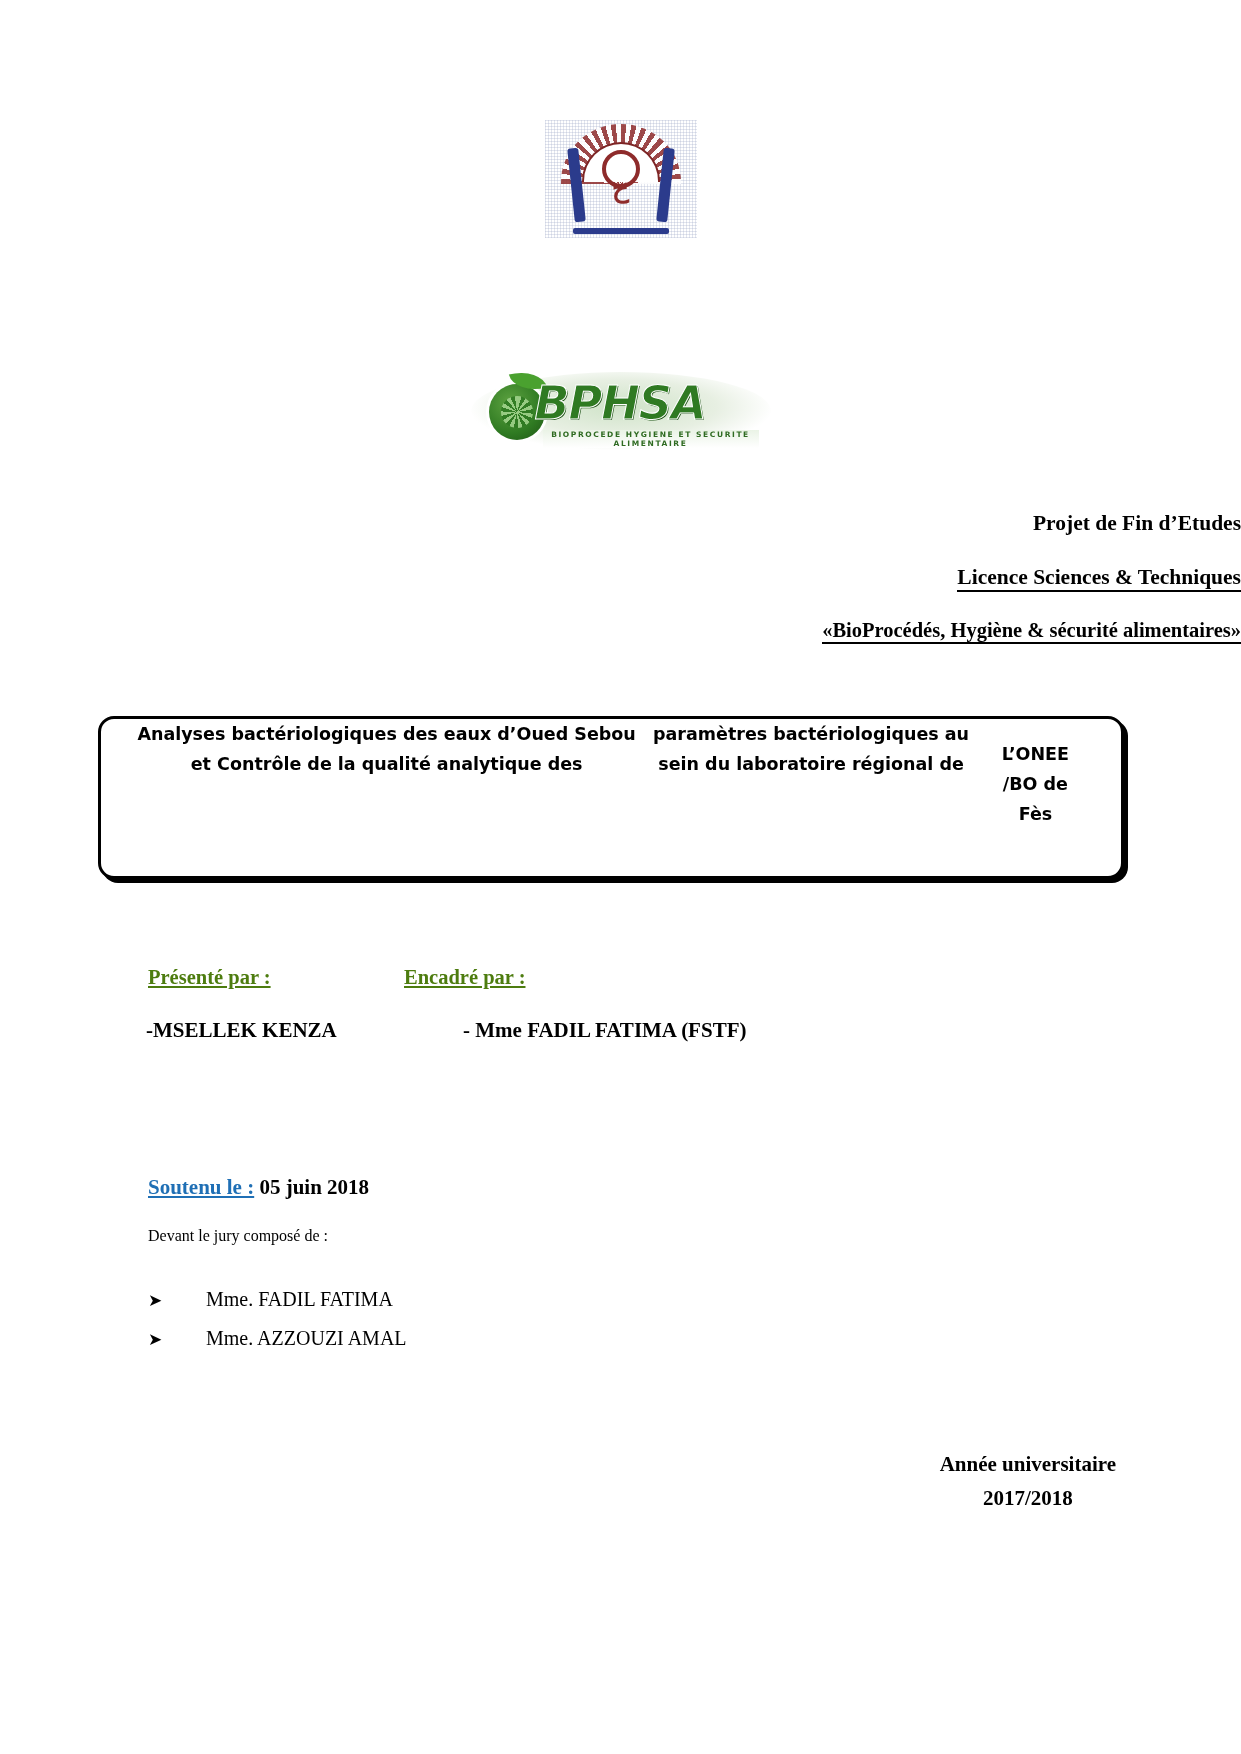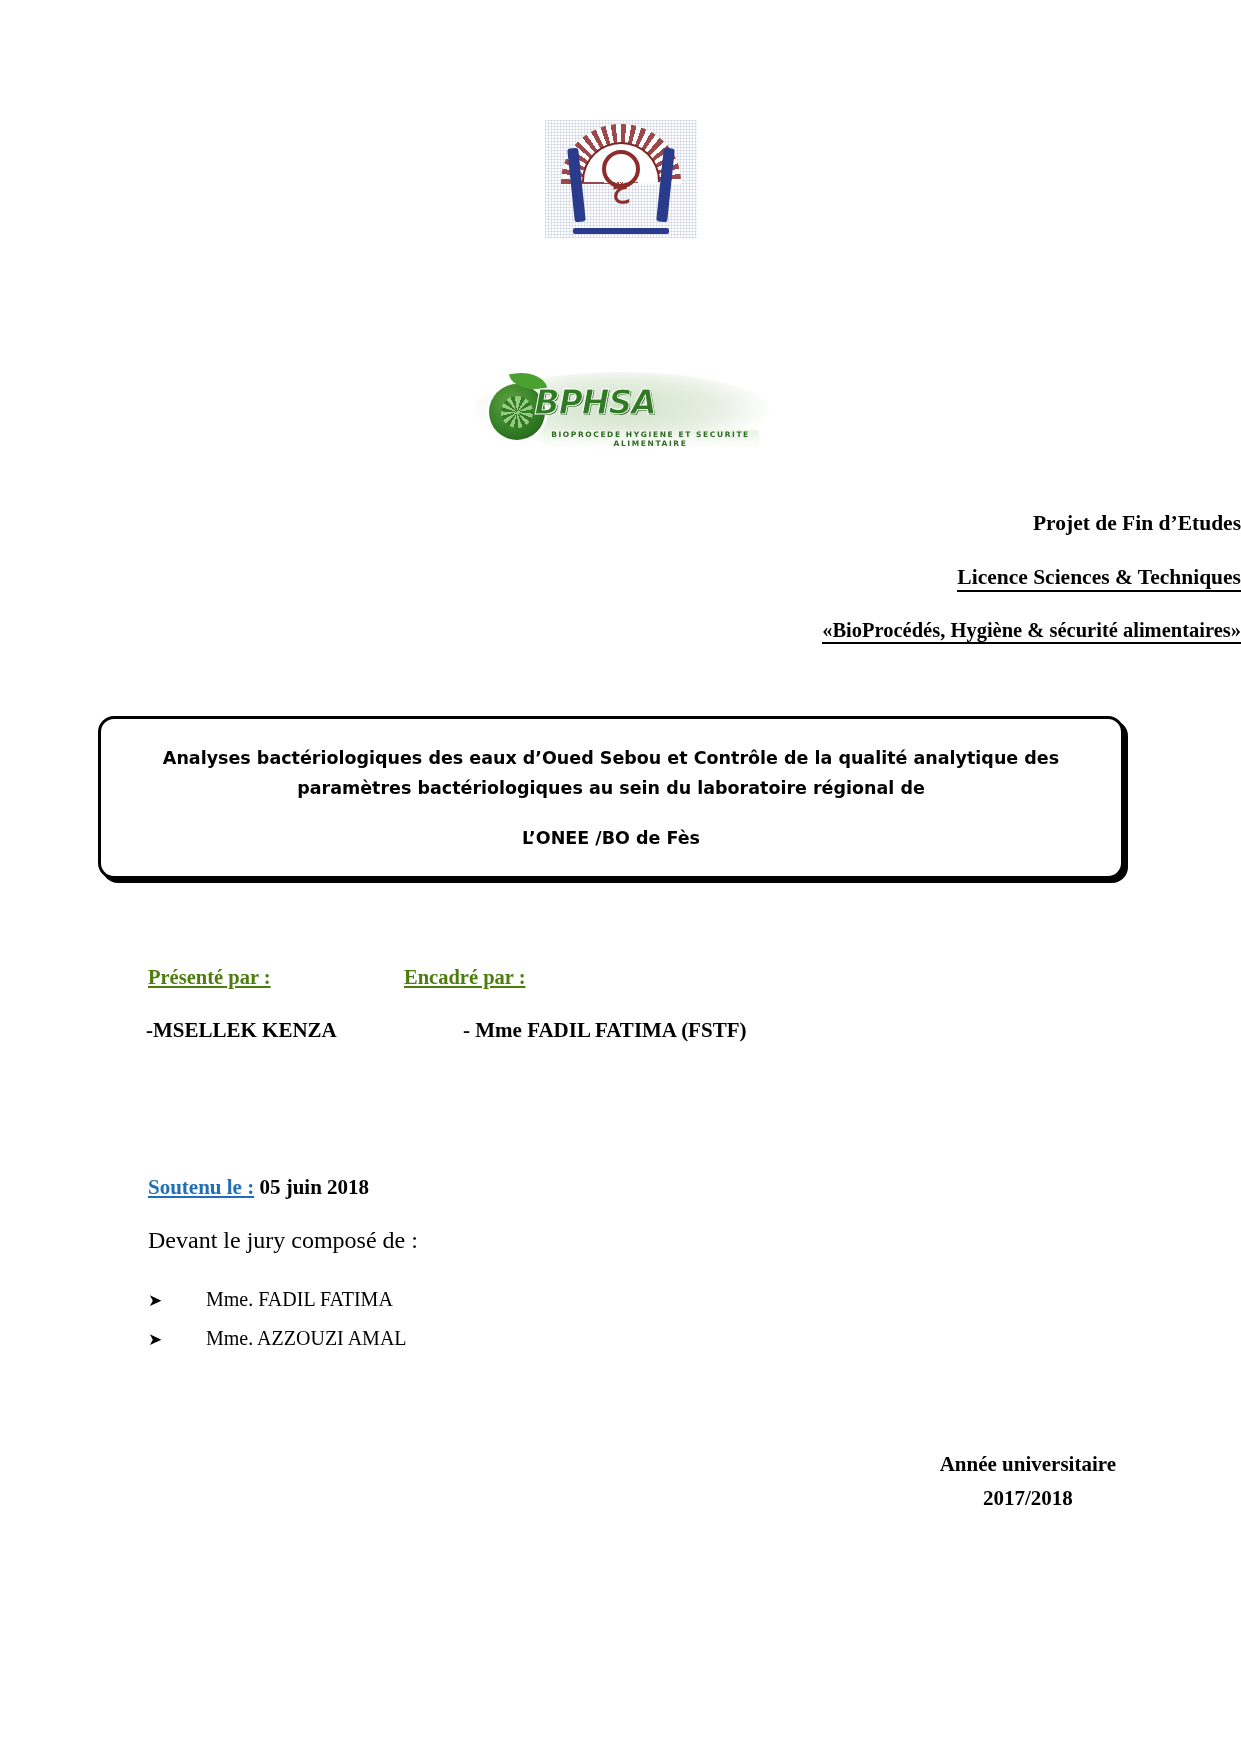--- a/index.html
+++ b/index.html
@@ -183,21 +183,21 @@
     background: #4aa12f;
     transform: rotate(-14deg);
   }
   .bphsa .word {
     position: absolute;
     left: 64px;
     top: 12px;
     font-family: "DejaVu Sans", sans-serif;
     font-weight: 700;
     font-style: italic;
-    font-size: 33px;
+    font-size: 46px;
     line-height: 46px;
     letter-spacing: -1px;
     color: #2f7a22;
     -webkit-text-stroke: 1px #ffffff;
     text-shadow: 1px 1px 0 #1d5214;
   }
   .bphsa .tagline {
     position: absolute;
     left: 72px;
     top: 62px;
@@ -229,21 +229,21 @@
     left: 98px;
     top: 716px;
     width: 1026px;
     height: 163px;
     border: 3px solid #000;
     border-radius: 16px;
     box-shadow: 4px 4px 0 0 #000;
     box-sizing: border-box;
     background: #fff;
     display: flex;
-    flex-direction: column;
+    flex-direction: row;
     justify-content: center;
     padding: 0 36px;
   }
   .title-box p {
     margin: 0;
     text-align: center;
     font-family: "DejaVu Sans", sans-serif;
     font-weight: 700;
     font-size: 17.5px;
     line-height: 30px;
@@ -281,21 +281,21 @@
   .soutenu .lbl {
     color: #1F6FB5;
     text-decoration: underline;
   }
   .soutenu .val { color: #000; }
 
   .jury-intro {
     position: absolute;
     left: 148px;
     top: 1227px;
-    font-size: 24px;
+    font-size: 16px;
   }
   .jury-list {
     position: absolute;
     left: 148px;
     top: 1280px;
     width: 600px;
   }
   .jury-item {
     display: flex;
     align-items: baseline;

